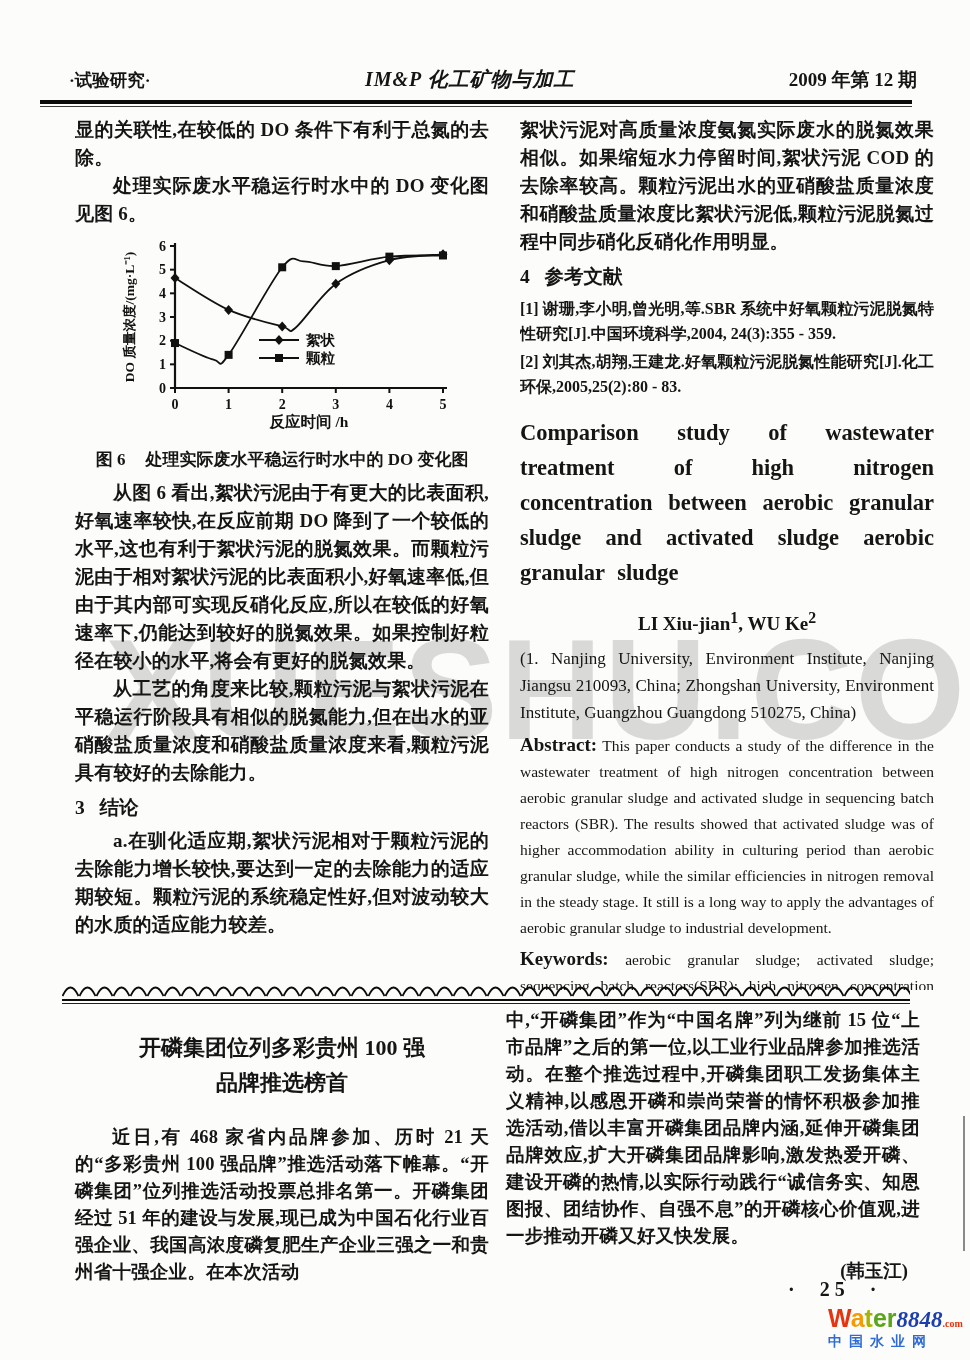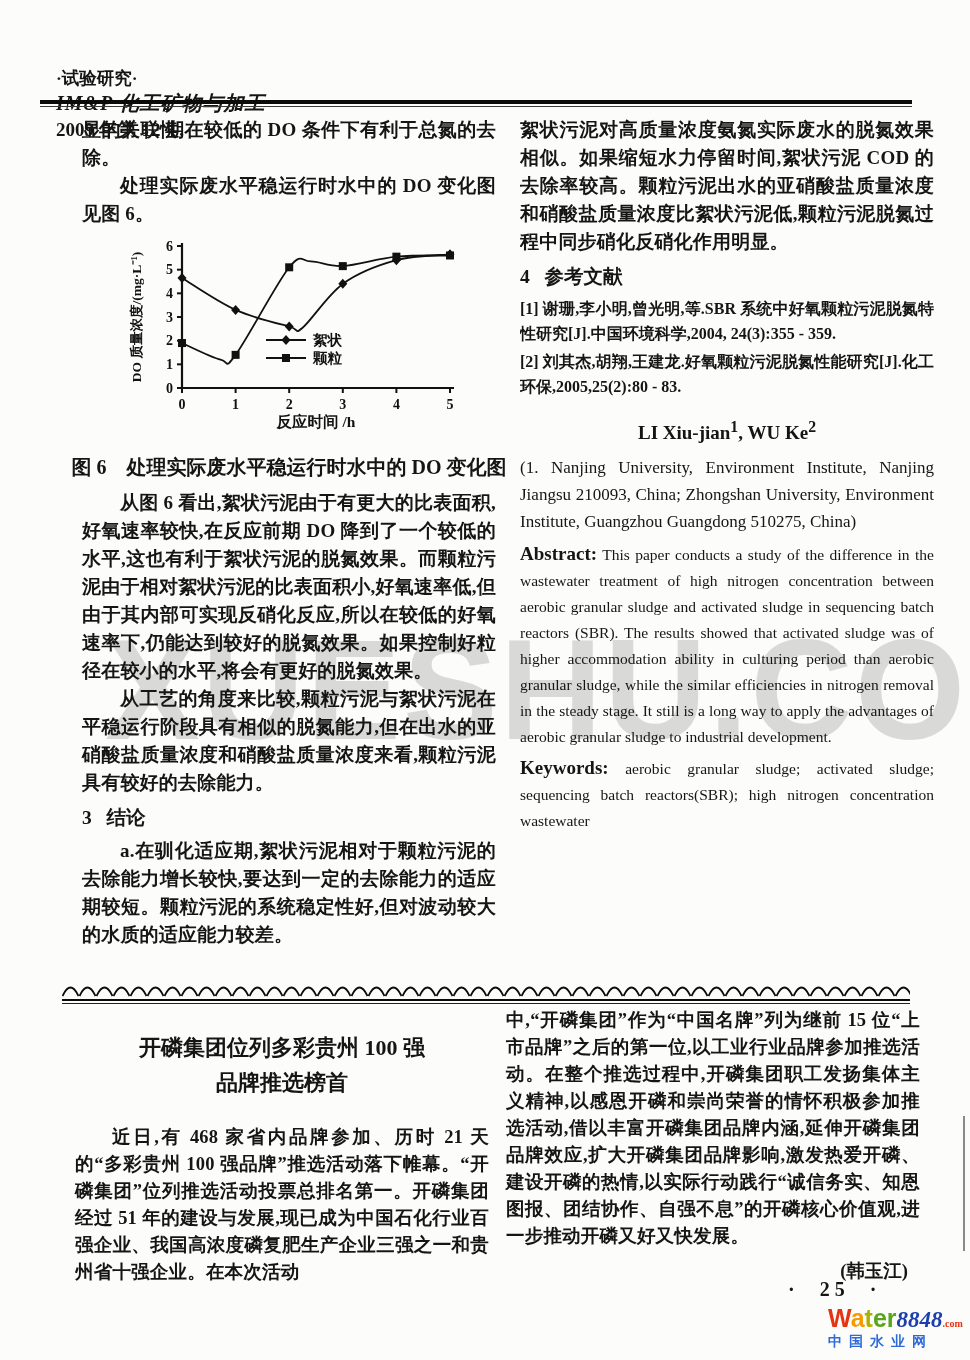--- a/index.html
+++ b/index.html
@@ -3,40 +3,40 @@
 <meta charset="utf-8">
 <style>
   html,body{margin:0;padding:0;background:#888;}
   .page{position:relative;width:970px;height:1360px;background:#fcfcfa;color:#151515;
         font-family:"Liberation Serif",serif;overflow:hidden;margin:0 auto;}
   .watermark{position:absolute;top:608px;left:105px;z-index:1;pointer-events:none;
         font-family:"Liberation Sans",sans-serif;font-weight:bold;font-size:142px;
         color:rgba(170,170,170,0.42);letter-spacing:2px;white-space:nowrap;}
   .content{position:relative;z-index:2;}
   
-  .hdr{position:absolute;top:66px;left:56px;width:848px;display:flex;
-       justify-content:space-between;align-items:baseline;flex-direction:column;}
+  .hdr{position:absolute;top:66px;left:69px;width:848px;display:flex;
+       justify-content:space-between;align-items:baseline;}
   .h-left{font-weight:bold;font-size:17.5px;}
   .h-center{font-weight:bold;font-style:italic;font-size:20px;letter-spacing:1px;}
   .h-right{font-weight:bold;font-size:19px;}
   .rule{position:absolute;top:100px;left:40px;width:872px;}
   .rule-thick{height:3.5px;background:#0b0b0b;}
   .rule-thin{height:1.5px;background:#3a3a3a;margin-top:2px;}
   
   .col{position:absolute;top:116px;width:414px;}
-  .left-col{left:82px;}
+  .left-col{left:75px;}
   .right-col{left:520px;height:874px;overflow:hidden;}
   p{margin:0;}
   .zh{font-size:19px;line-height:28px;font-weight:bold;text-align:justify;letter-spacing:0.2px;}
   .ind{text-indent:2em;}
   .cont{text-indent:0;}
   .zh-heading{font-size:19.5px;font-weight:bold;margin:7px 0 6px;white-space:pre;}
   figure{margin:6px 0 0 44px;padding:0;}
-  .caption{display:flex;justify-content:center;gap:20px;font-size:20px;font-weight:bold;
-           margin:18px 0 8px;white-space:nowrap;}
+  .caption{display:flex;justify-content:center;gap:20px;font-size:17px;font-weight:bold;
+           margin:12px 0 8px;white-space:nowrap;}
   .ref{font-size:16px;line-height:25px;font-weight:bold;text-align:justify;margin:0 0 3px;}
   .en-title{font-size:22.5px;line-height:35px;font-weight:600;text-align:justify;
             word-spacing:7px;margin:16px 0 8px;}
   .authors{text-align:center;font-size:19px;font-weight:600;margin:19px 0 10px;}
   .affil{font-size:17px;line-height:27px;text-align:justify;margin:0 0 6px;}
   .abstract{font-size:15.5px;line-height:26px;text-align:justify;margin:0 0 5px;}
   .abstract .lbl{font-size:19px;font-weight:bold;}
   
   .divider{position:absolute;top:983px;left:62px;width:848px;}
   .divider-line{height:1.5px;background:#0b0b0b;margin-top:-2px;}
@@ -140,20 +140,21 @@
       <p class="zh ind">从工艺的角度来比较,颗粒污泥与絮状污泥在平稳运行阶段具有相似的脱氮能力,但在出水的亚硝酸盐质量浓度和硝酸盐质量浓度来看,颗粒污泥具有较好的去除能力。</p>
       <div class="zh-heading">3   结论</div>
       <p class="zh ind">a.在驯化适应期,絮状污泥相对于颗粒污泥的去除能力增长较快,要达到一定的去除能力的适应期较短。颗粒污泥的系统稳定性好,但对波动较大的水质的适应能力较差。</p>
     </div>
 
     <div class="col right-col">
       <p class="zh cont">絮状污泥对高质量浓度氨氮实际废水的脱氮效果相似。如果缩短水力停留时间,絮状污泥 COD 的去除率较高。颗粒污泥出水的亚硝酸盐质量浓度和硝酸盐质量浓度比絮状污泥低,颗粒污泥脱氮过程中同步硝化反硝化作用明显。</p>
       <div class="zh-heading">4   参考文献</div>
       <p class="ref">[1] 谢珊,李小明,曾光明,等.SBR 系统中好氧颗粒污泥脱氮特性研究[J].中国环境科学,2004, 24(3):355 - 359.</p>
       <p class="ref">[2] 刘其杰,胡翔,王建龙.好氧颗粒污泥脱氮性能研究[J].化工环保,2005,25(2):80 - 83.</p>
+      <div class="en-title">Comparison study of wastewater treatment of high nitrogen concentration between aerobic granular sludge and activated sludge aerobic granular sludge</div>
       <p class="authors"><span>LI Xiu-jian</span><sup>1</sup><span>, </span><span>WU Ke</span><sup>2</sup></p>
       <p class="affil">(1. Nanjing University, Environment Institute, Nanjing Jiangsu 210093, China; Zhongshan University, Environment Institute, Guangzhou Guangdong 510275, China)</p>
       <p class="abstract"><span class="lbl">Abstract:</span> <span>This paper conducts a study of the difference in the wastewater treatment of high nitrogen concentration between aerobic granular sludge and activated sludge in sequencing batch reactors (SBR). The results showed that activated sludge was of higher accommodation ability in culturing period than aerobic granular sludge, while the similar efficiencies in nitrogen removal in the steady stage. It still is a long way to apply the advantages of aerobic granular sludge to industrial development.</span></p>
       <p class="abstract"><span class="lbl">Keywords:</span> <span>aerobic granular sludge; activated sludge; sequencing batch reactors(SBR); high nitrogen concentration wastewater</span></p>
     </div>
 
     <div class="divider">
       <svg width="848" height="12">
         <defs>
           <pattern id="wv" width="17" height="12" patternUnits="userSpaceOnUse">

